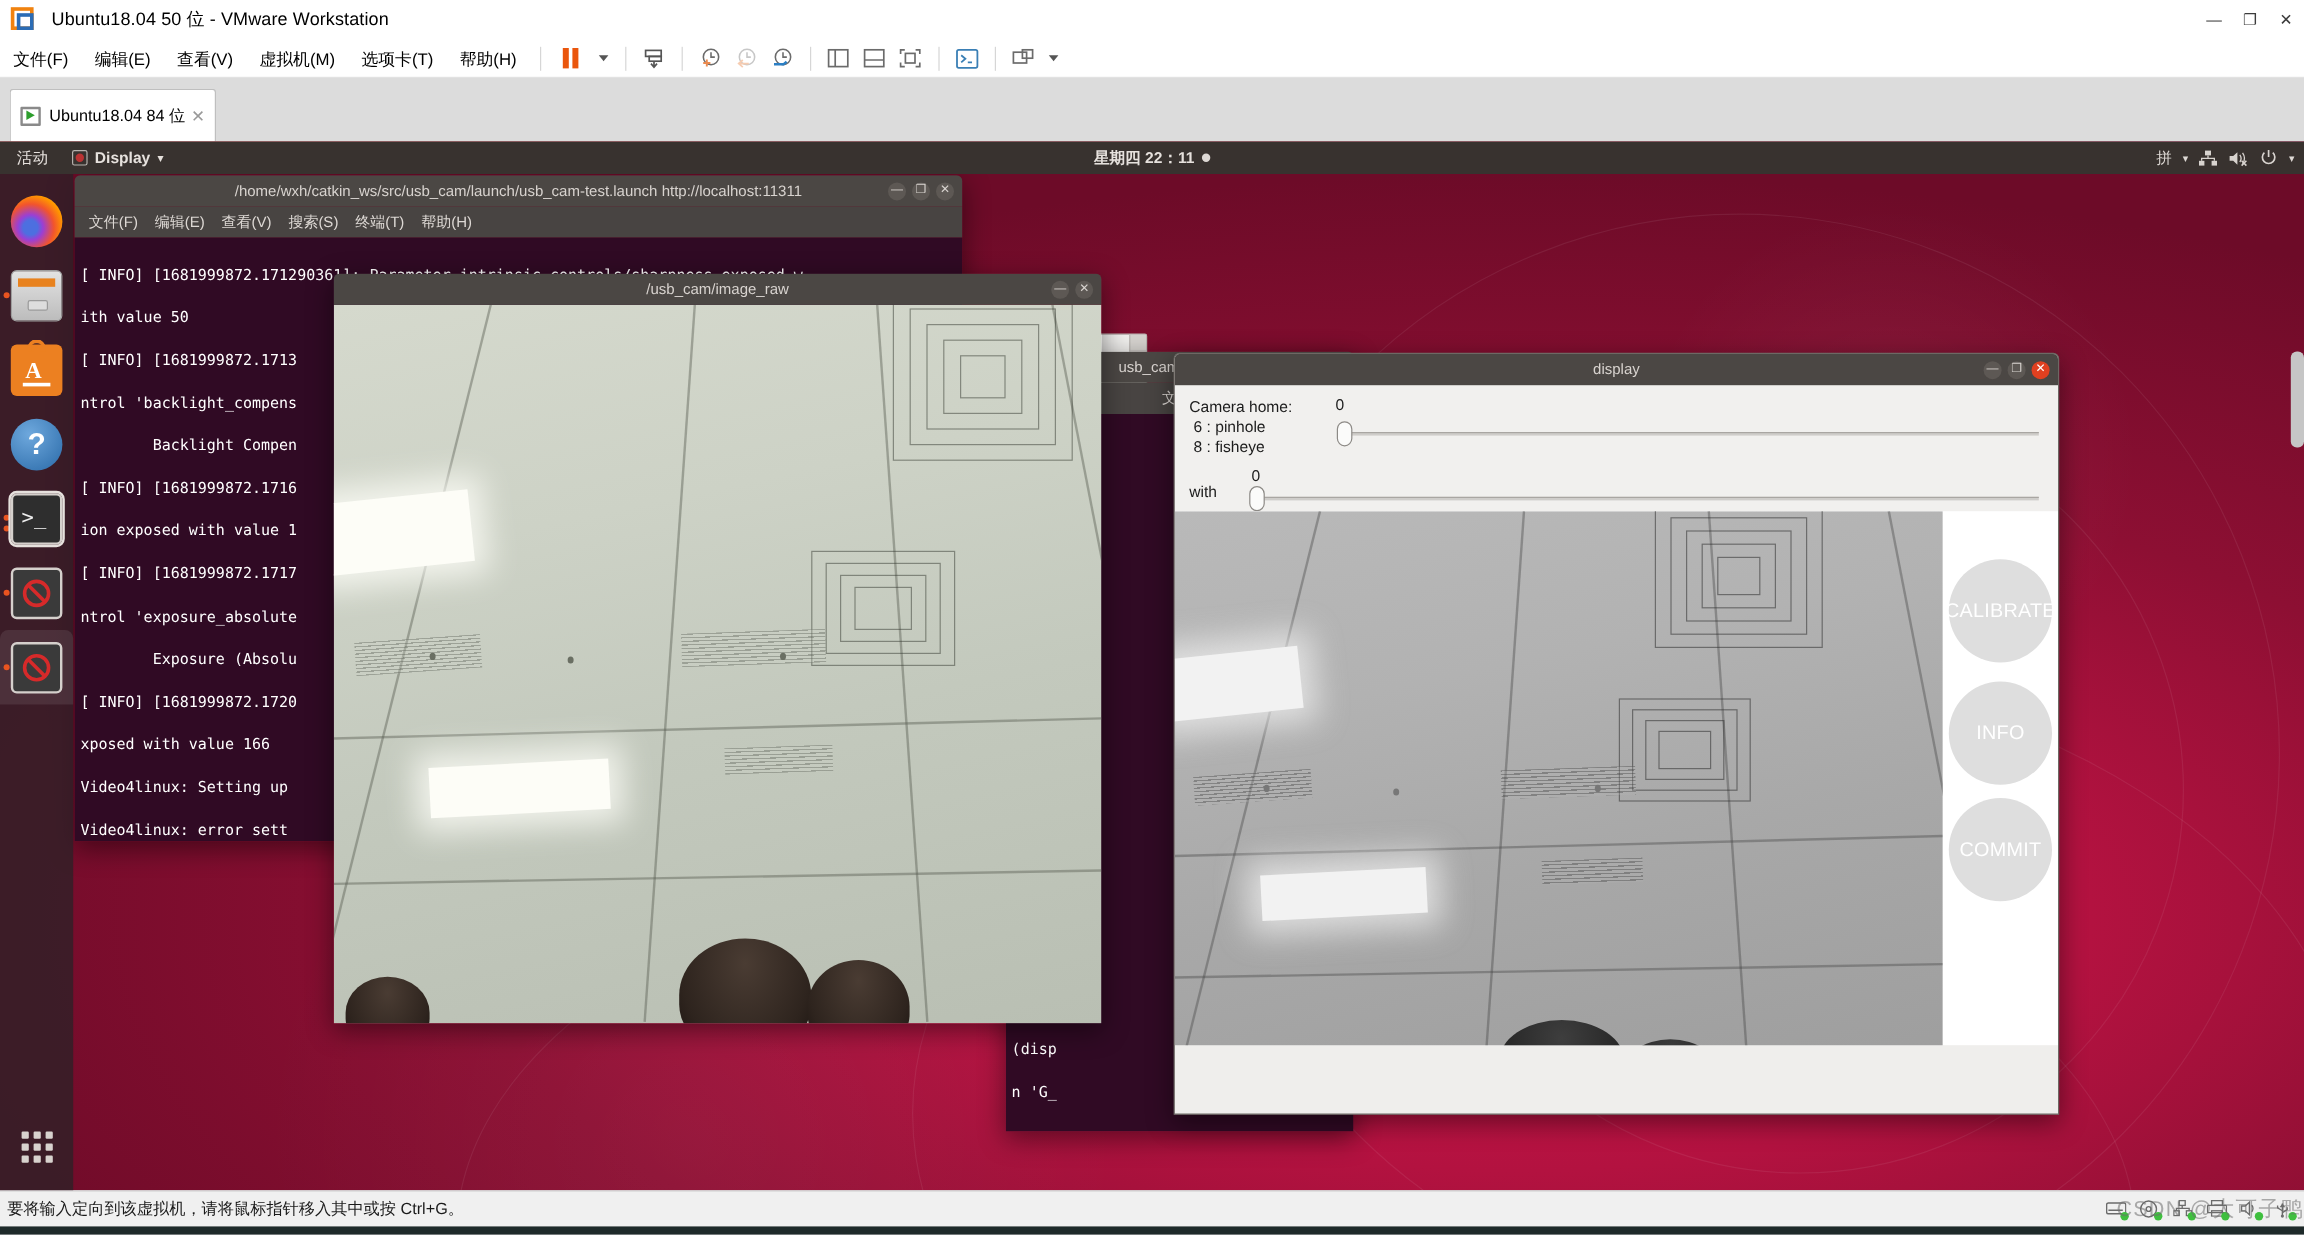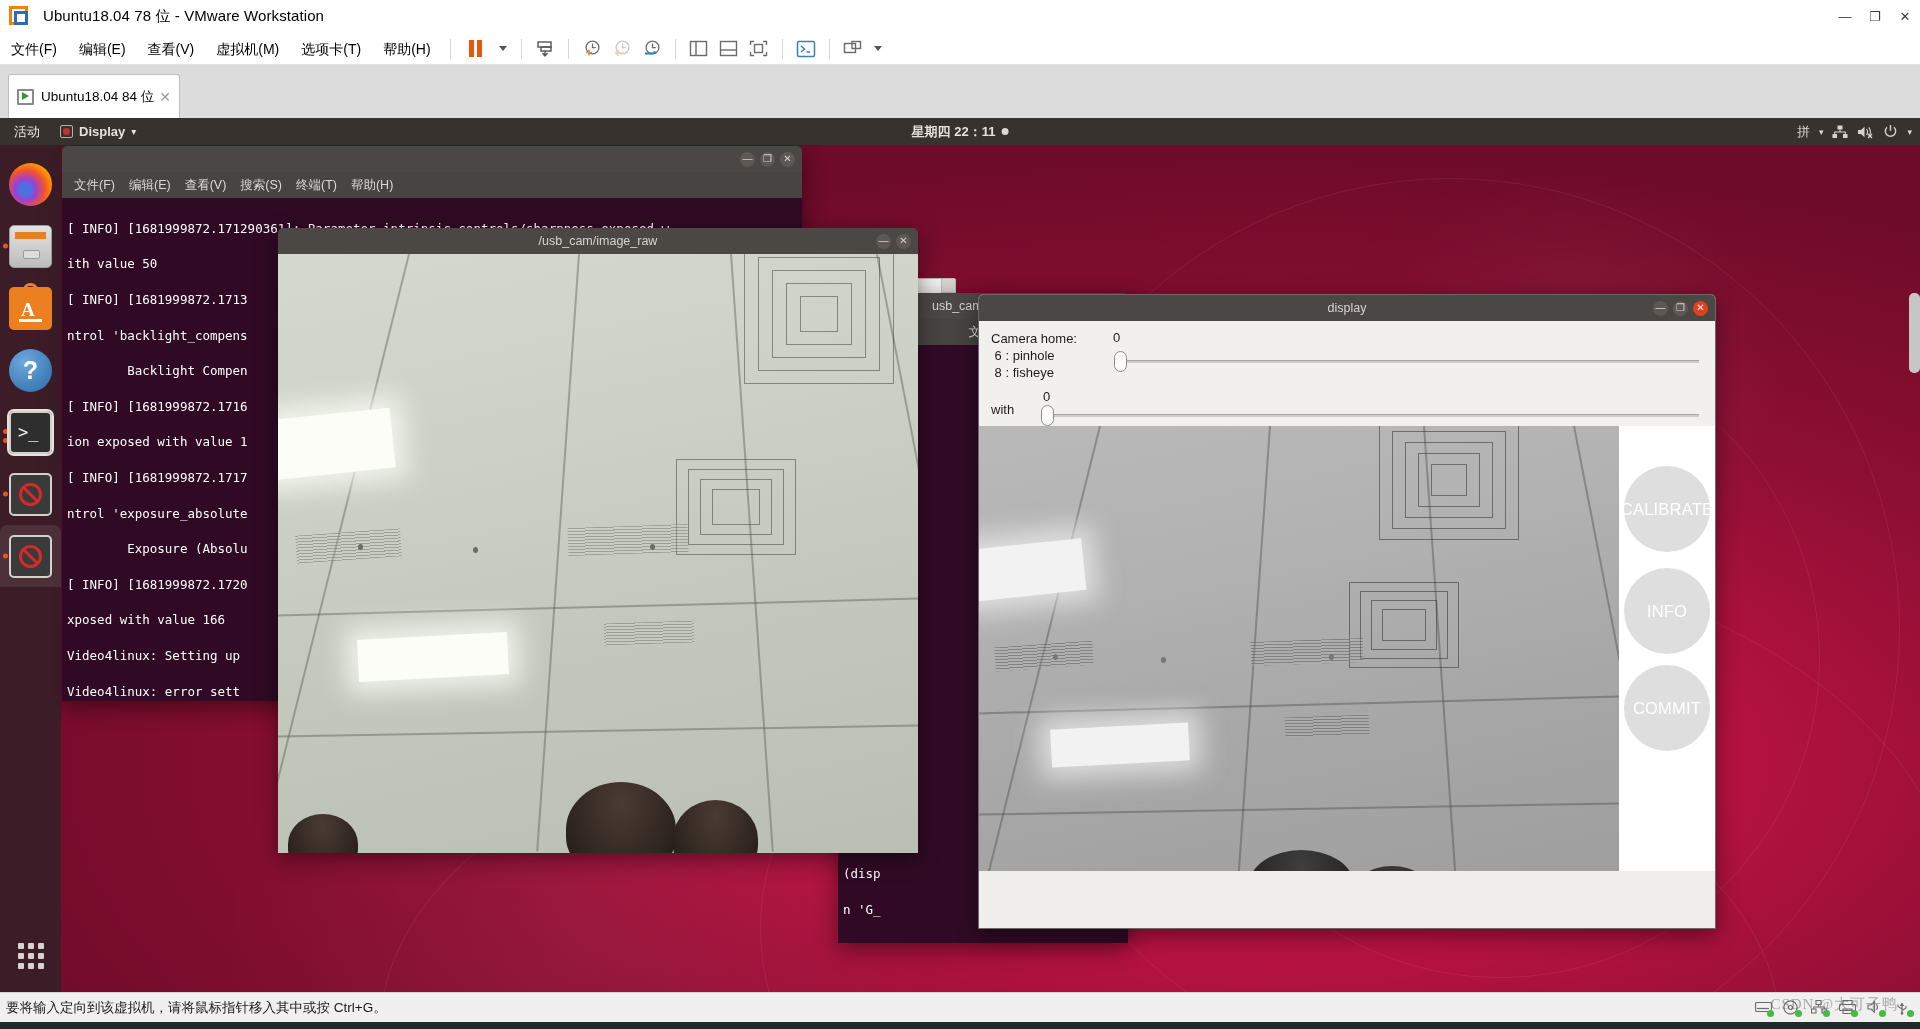--- a/index.html
+++ b/index.html
@@ -194,37 +194,37 @@
   .vm-status {
     position: absolute; left: 0; top: 992px; width: 1920px; height: 30px;
     background: #f0f0f0; border-top: 1px solid #d4d4d4;
     display: flex; align-items: center;
   }
   .vm-status-text { font-size: 13.5px; color: #1a1a1a; margin-left: 6px; }
   .vm-status-icons { position: absolute; right: 8px; display: flex; align-items: center; gap: 11px; }
   .st-ico { position: relative; width: 17px; height: 15px; }
   .st-ico .dotg { position: absolute; right: -2px; bottom: -2px; width: 7px; height: 7px;
                   border-radius: 50%; background: #3fbf3f; }
-  .watermark { position: absolute; right: 22px; top: 2px; font-size: 15px;
-               color: rgba(110,110,110,.55); letter-spacing: 1px; pointer-events: none; font-family: Liberation Serif, serif; }
+  .watermark { position: absolute; right: 0; top: 2px; font-size: 18px;
+               color: rgba(110,110,110,.55); letter-spacing: 1px; pointer-events: none; }
   .vm-bottom-strip { position: absolute; left: 0; top: 1022px; width: 1920px; height: 7px;
                      background: #1e2a2a; }
   .scroll-nub { position: absolute; right: 0; width: 11px; background: #c6c6c6; border-radius: 5px; }
 </style>
 </head>
 <body>
 
 <div id="root">
 
   <div class="vm-titlebar">
     <div class="vm-logo">
       <div class="o1"></div>
         <div class="o2"></div>
     </div>
-    <div class="vm-title">Ubuntu18.04 78 位 - VMware Workstation</div>
+    <div class="vm-title">Ubuntu18.04 50 位 - VMware Workstation</div>
     <div class="vm-winbtns">
       <div class="vm-winbtn">—</div>
       <div class="vm-winbtn">❐</div>
       <div class="vm-winbtn close">✕</div>
     </div>
   </div>
 
   <div class="vm-menubar">
     <div class="vm-menu-item">文件(F)</div>
     <div class="vm-menu-item">编辑(E)</div>
@@ -442,20 +442,21 @@
       <div class="ln" style="top:22px;width:30px"></div>
       <div class="ln" style="top:28px;width:30px"></div>
       <div class="ln" style="top:34px;width:24px"></div>
       <div class="ln" style="top:40px;width:30px"></div>
     </div>
     <div style="position:absolute;left:906px;top:222px;font-size:12.5px;color:#1a1a1a;">nera.</div>
     <div style="position:absolute;left:906px;top:240px;font-size:12.5px;color:#1a1a1a;">unch</div>
 
     <div class="win" style="left:62px; top:28px; width:740px; height:555px;">
       <div class="win-tb">
+        <div class="win-tb-title">/home/wxh/catkin_ws/src/usb_cam/launch/usb_cam-test.launch http://localhost:11311</div>
         <div class="win-tb-btns">
           <div class="tb-circ">—</div>
           <div class="tb-circ">❐</div>
           <div class="tb-circ">✕</div>
         </div>
       </div>
       <div class="term-menubar">
         <span>文件(F)</span>
         <span>编辑(E)</span>
         <span>查看(V)</span>

